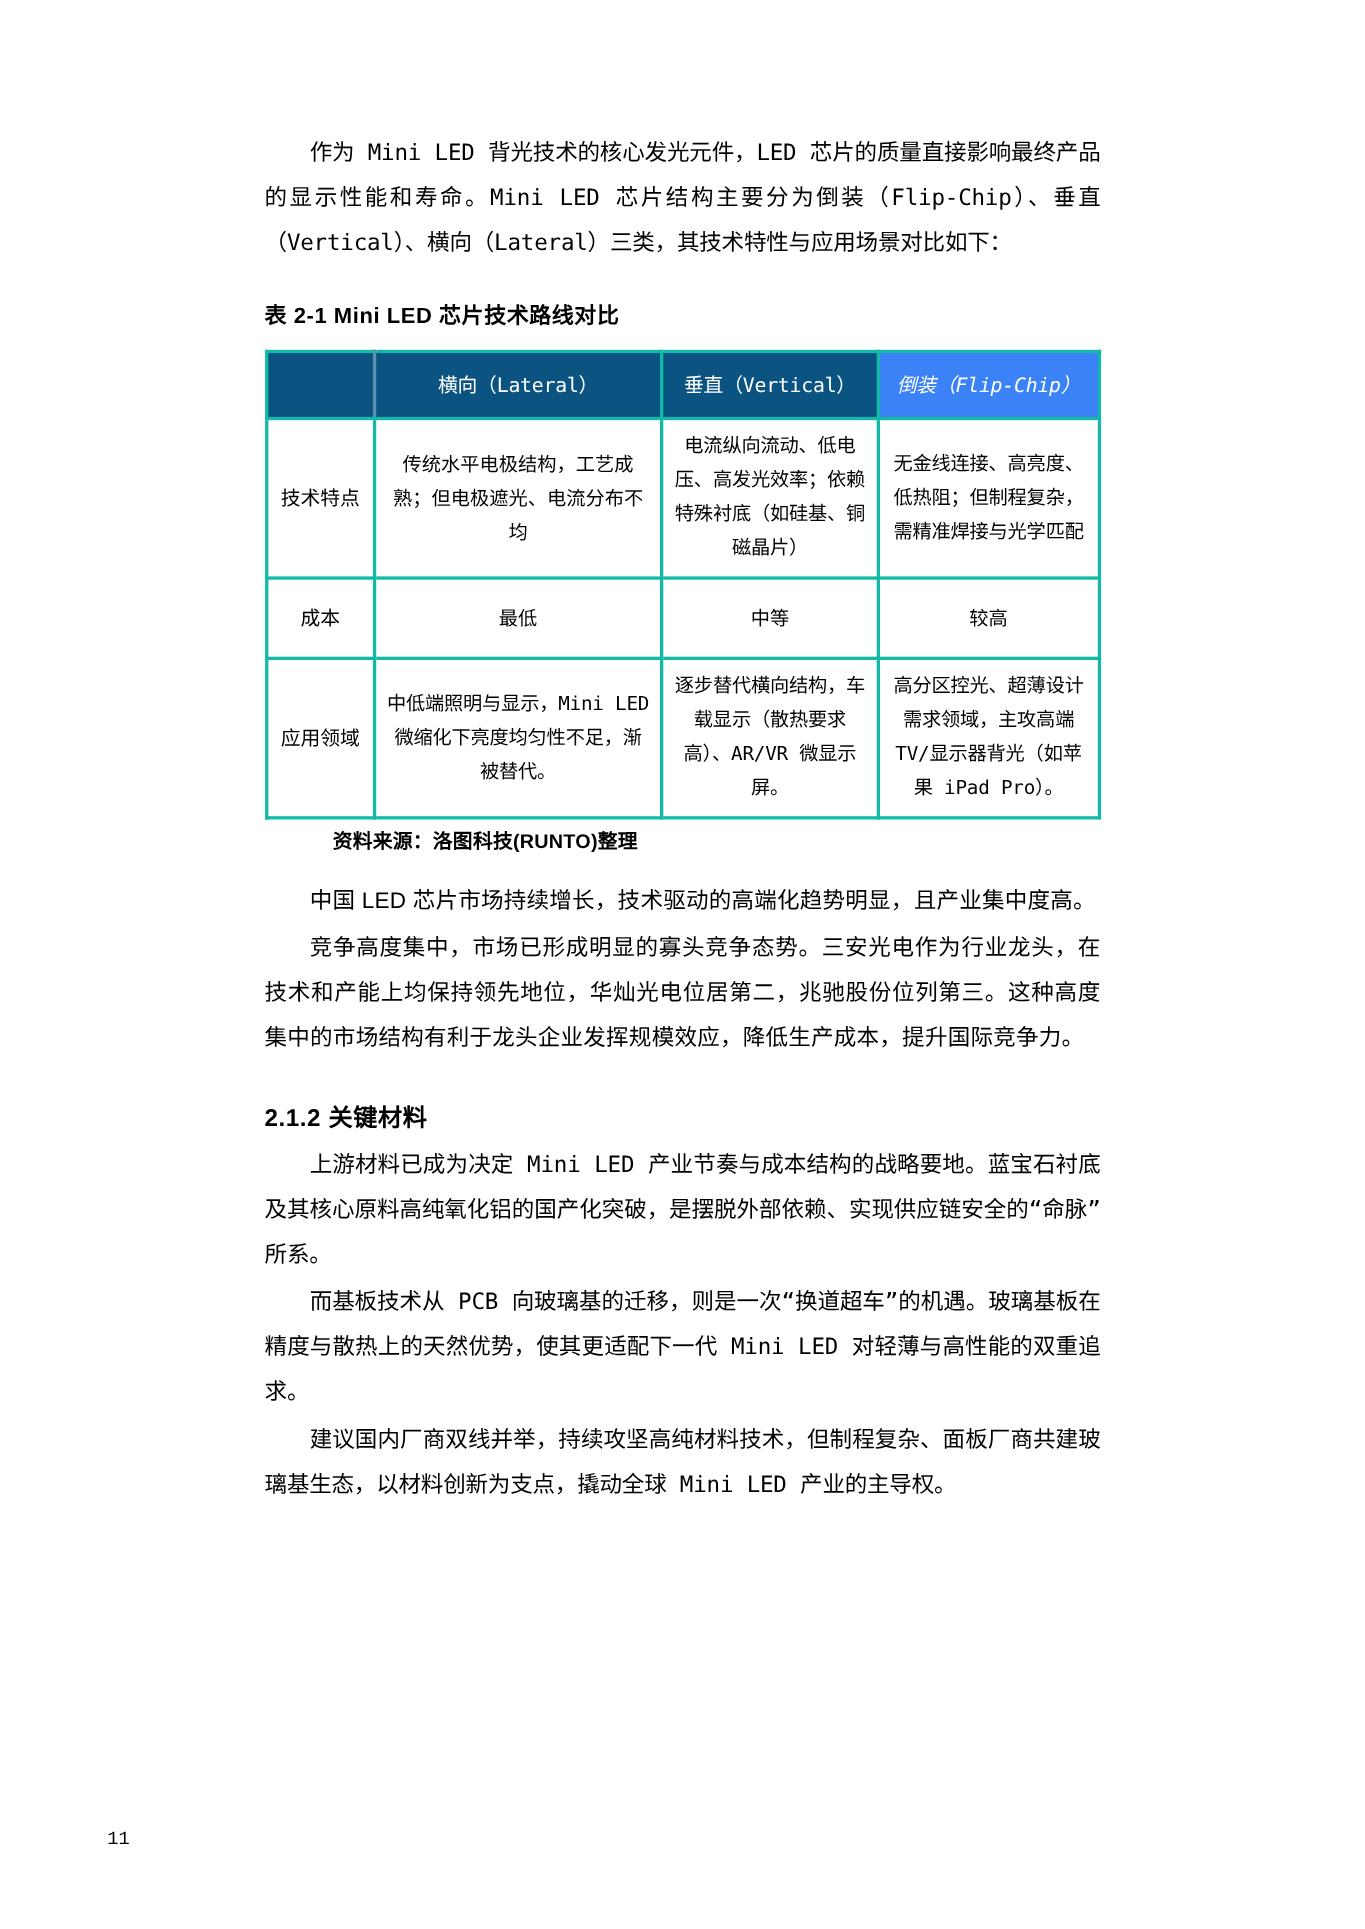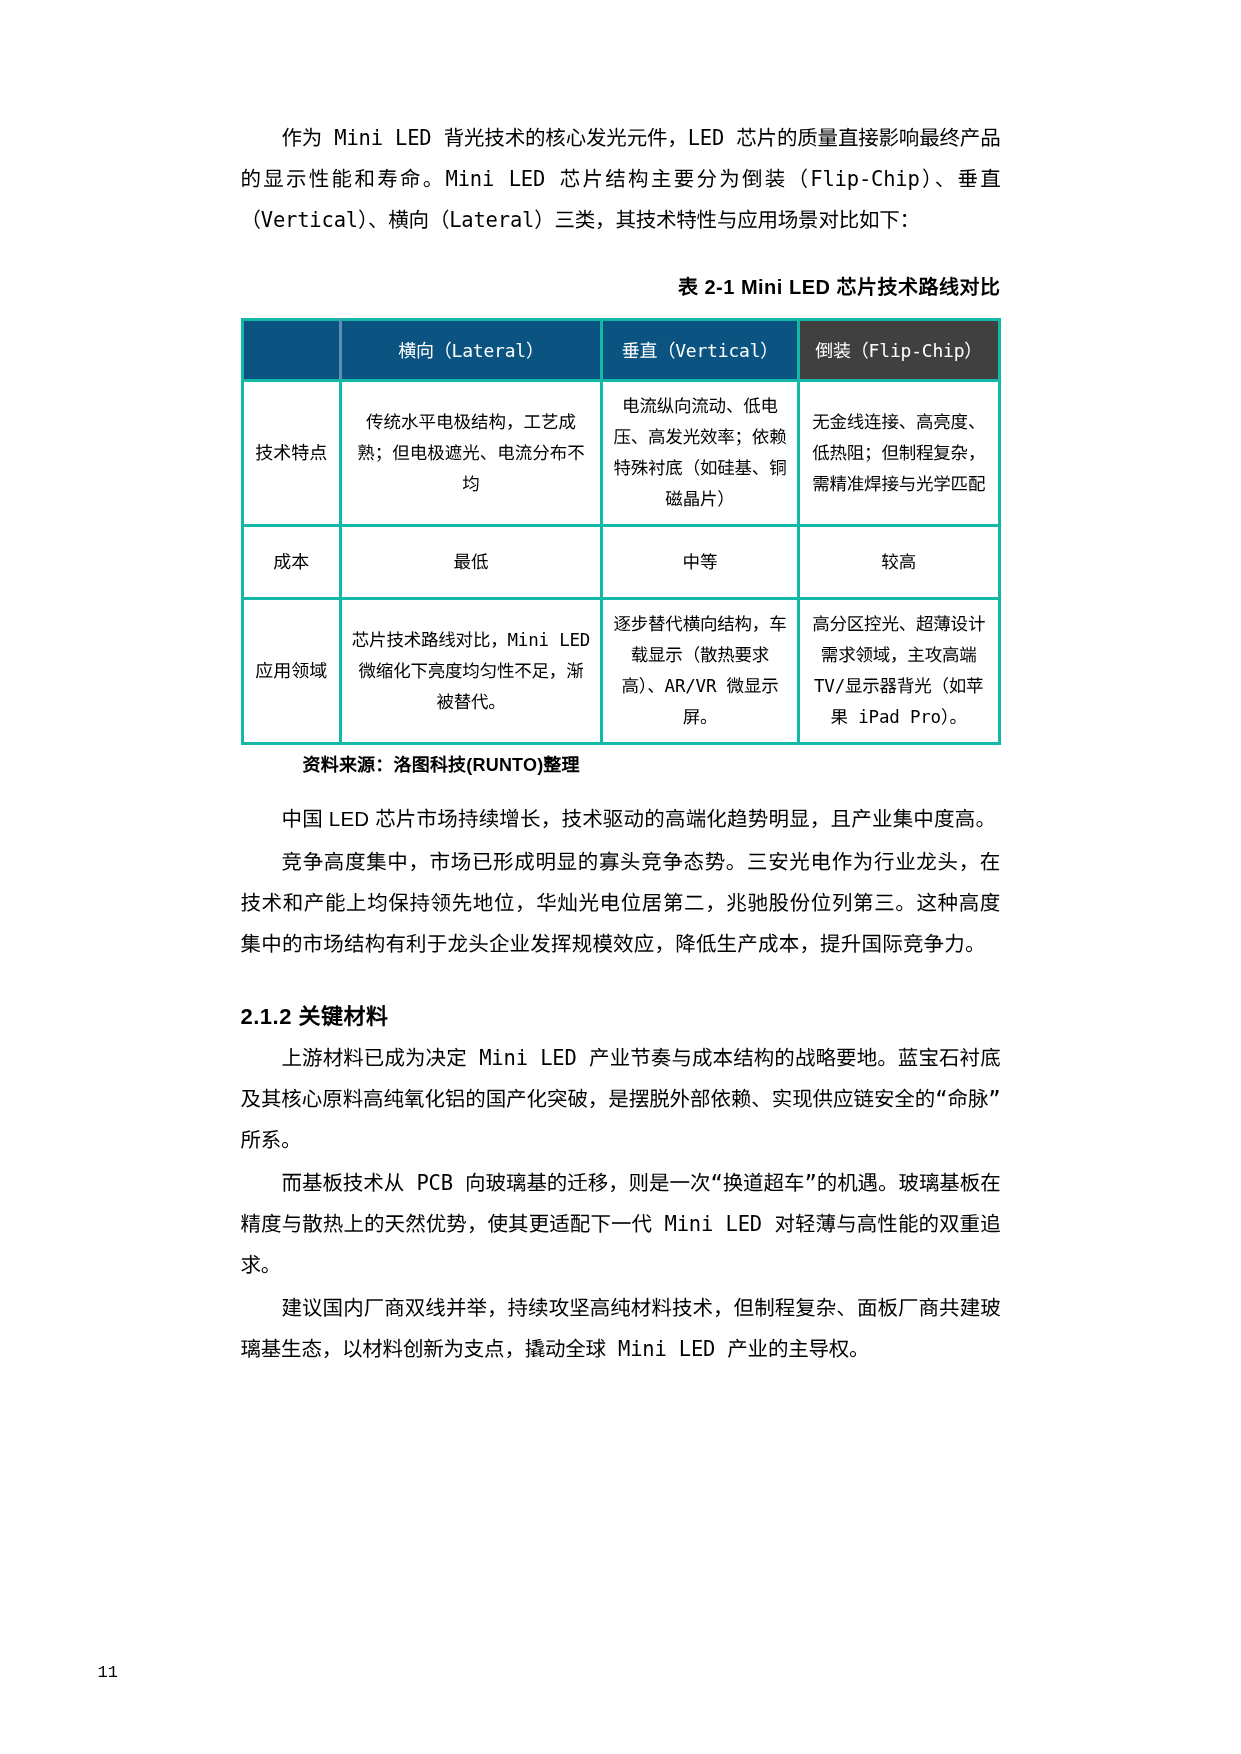--- a/index.html
+++ b/index.html
@@ -35,21 +35,21 @@
   }
   .para + .para {
     margin-top: 2px;
   }
   .mono {
     font-family: "DejaVu Sans Mono", "Liberation Mono", monospace;
     letter-spacing: -0.2px;
   }
   
   .table-caption {
-    text-align: right;
+    text-align: left;
     font-size: 20px;
     font-weight: bold;
     margin: 30px 0 18px 0;
     letter-spacing: 0.5px;
   }
   
   table.chip-table {
     width: 100%;
     border-collapse: collapse;
     table-layout: fixed;
@@ -129,39 +129,39 @@
       <col class="c0">
         <col class="c1">
         <col class="c2">
         <col class="c3">
     </colgroup>
     <thead>
       <tr>
         <th class="corner mono" style="background: rgb(11, 84, 130);"></th>
         <th class="mono" style="background: rgb(11, 84, 130);">横向（Lateral）</th>
         <th class="mono" style="background: rgb(11, 84, 130);">垂直（Vertical）</th>
-        <th class="mono" style="background: #404040;">倒装（Flip-Chip）</th>
+        <th class="mono" style="background: #3b82f6; font-style: italic;">倒装（Flip-Chip）</th>
       </tr>
     </thead>
     <tbody>
       <tr>
         <td class="rowhead tall">技术特点</td>
         <td class="cell tall">传统水平电极结构，工艺成熟；但电极遮光、电流分布不均</td>
         <td class="cell tall mono">电流纵向流动、低电压、高发光效率；依赖特殊衬底（如硅基、铜磁晶片）</td>
         <td class="cell tall mono">无金线连接、高亮度、低热阻；但制程复杂，需精准焊接与光学匹配</td>
       </tr>
       <tr>
         <td class="rowhead mid">成本</td>
         <td class="cell mid">最低</td>
         <td class="cell mid">中等</td>
         <td class="cell mid">较高</td>
       </tr>
       <tr>
         <td class="rowhead tall3">应用领域</td>
-        <td class="cell tall3 mono">芯片技术路线对比，Mini LED 微缩化下亮度均匀性不足，渐被替代。</td>
+        <td class="cell tall3 mono">中低端照明与显示，Mini LED 微缩化下亮度均匀性不足，渐被替代。</td>
         <td class="cell tall3 mono">逐步替代横向结构，车载显示（散热要求高）、AR/VR 微显示屏。</td>
         <td class="cell tall3 mono">高分区控光、超薄设计需求领域，主攻高端 TV/显示器背光（如苹果 iPad Pro）。</td>
       </tr>
     </tbody>
   </table>
 
   <div class="source-note">资料来源：洛图科技(RUNTO)整理</div>
 
   <p class="para gap-before">中国 LED 芯片市场持续增长，技术驱动的高端化趋势明显，且产业集中度高。</p>
   <p class="para gap-small">竞争高度集中，市场已形成明显的寡头竞争态势。三安光电作为行业龙头，在技术和产能上均保持领先地位，华灿光电位居第二，兆驰股份位列第三。这种高度集中的市场结构有利于龙头企业发挥规模效应，降低生产成本，提升国际竞争力。</p>

